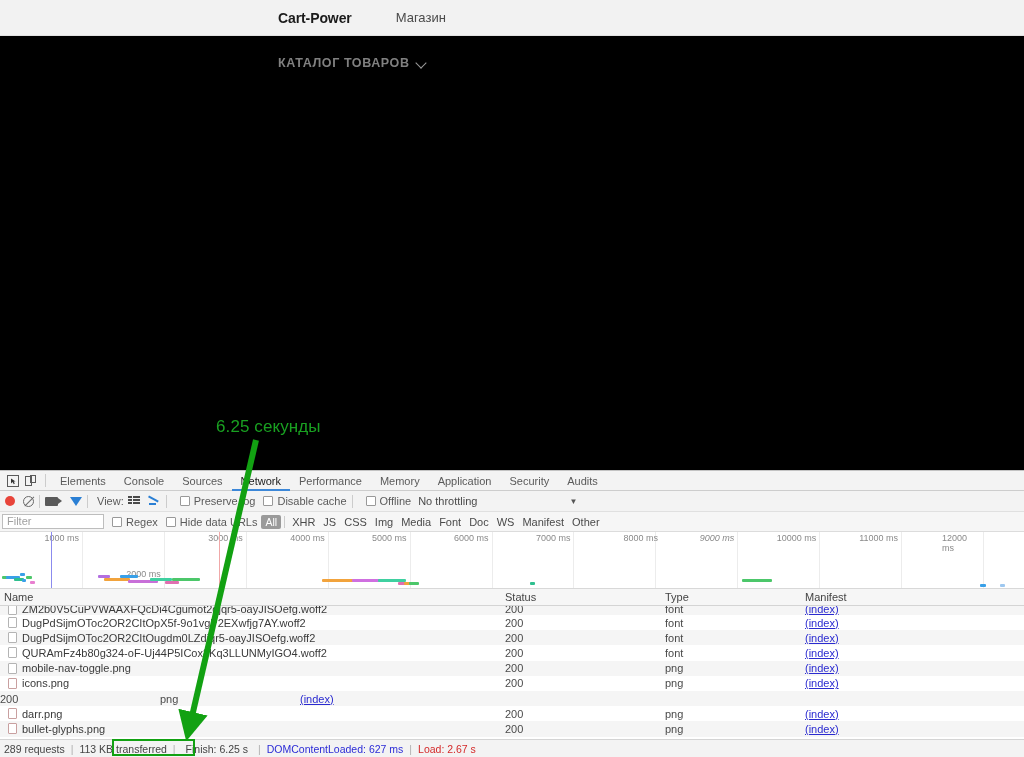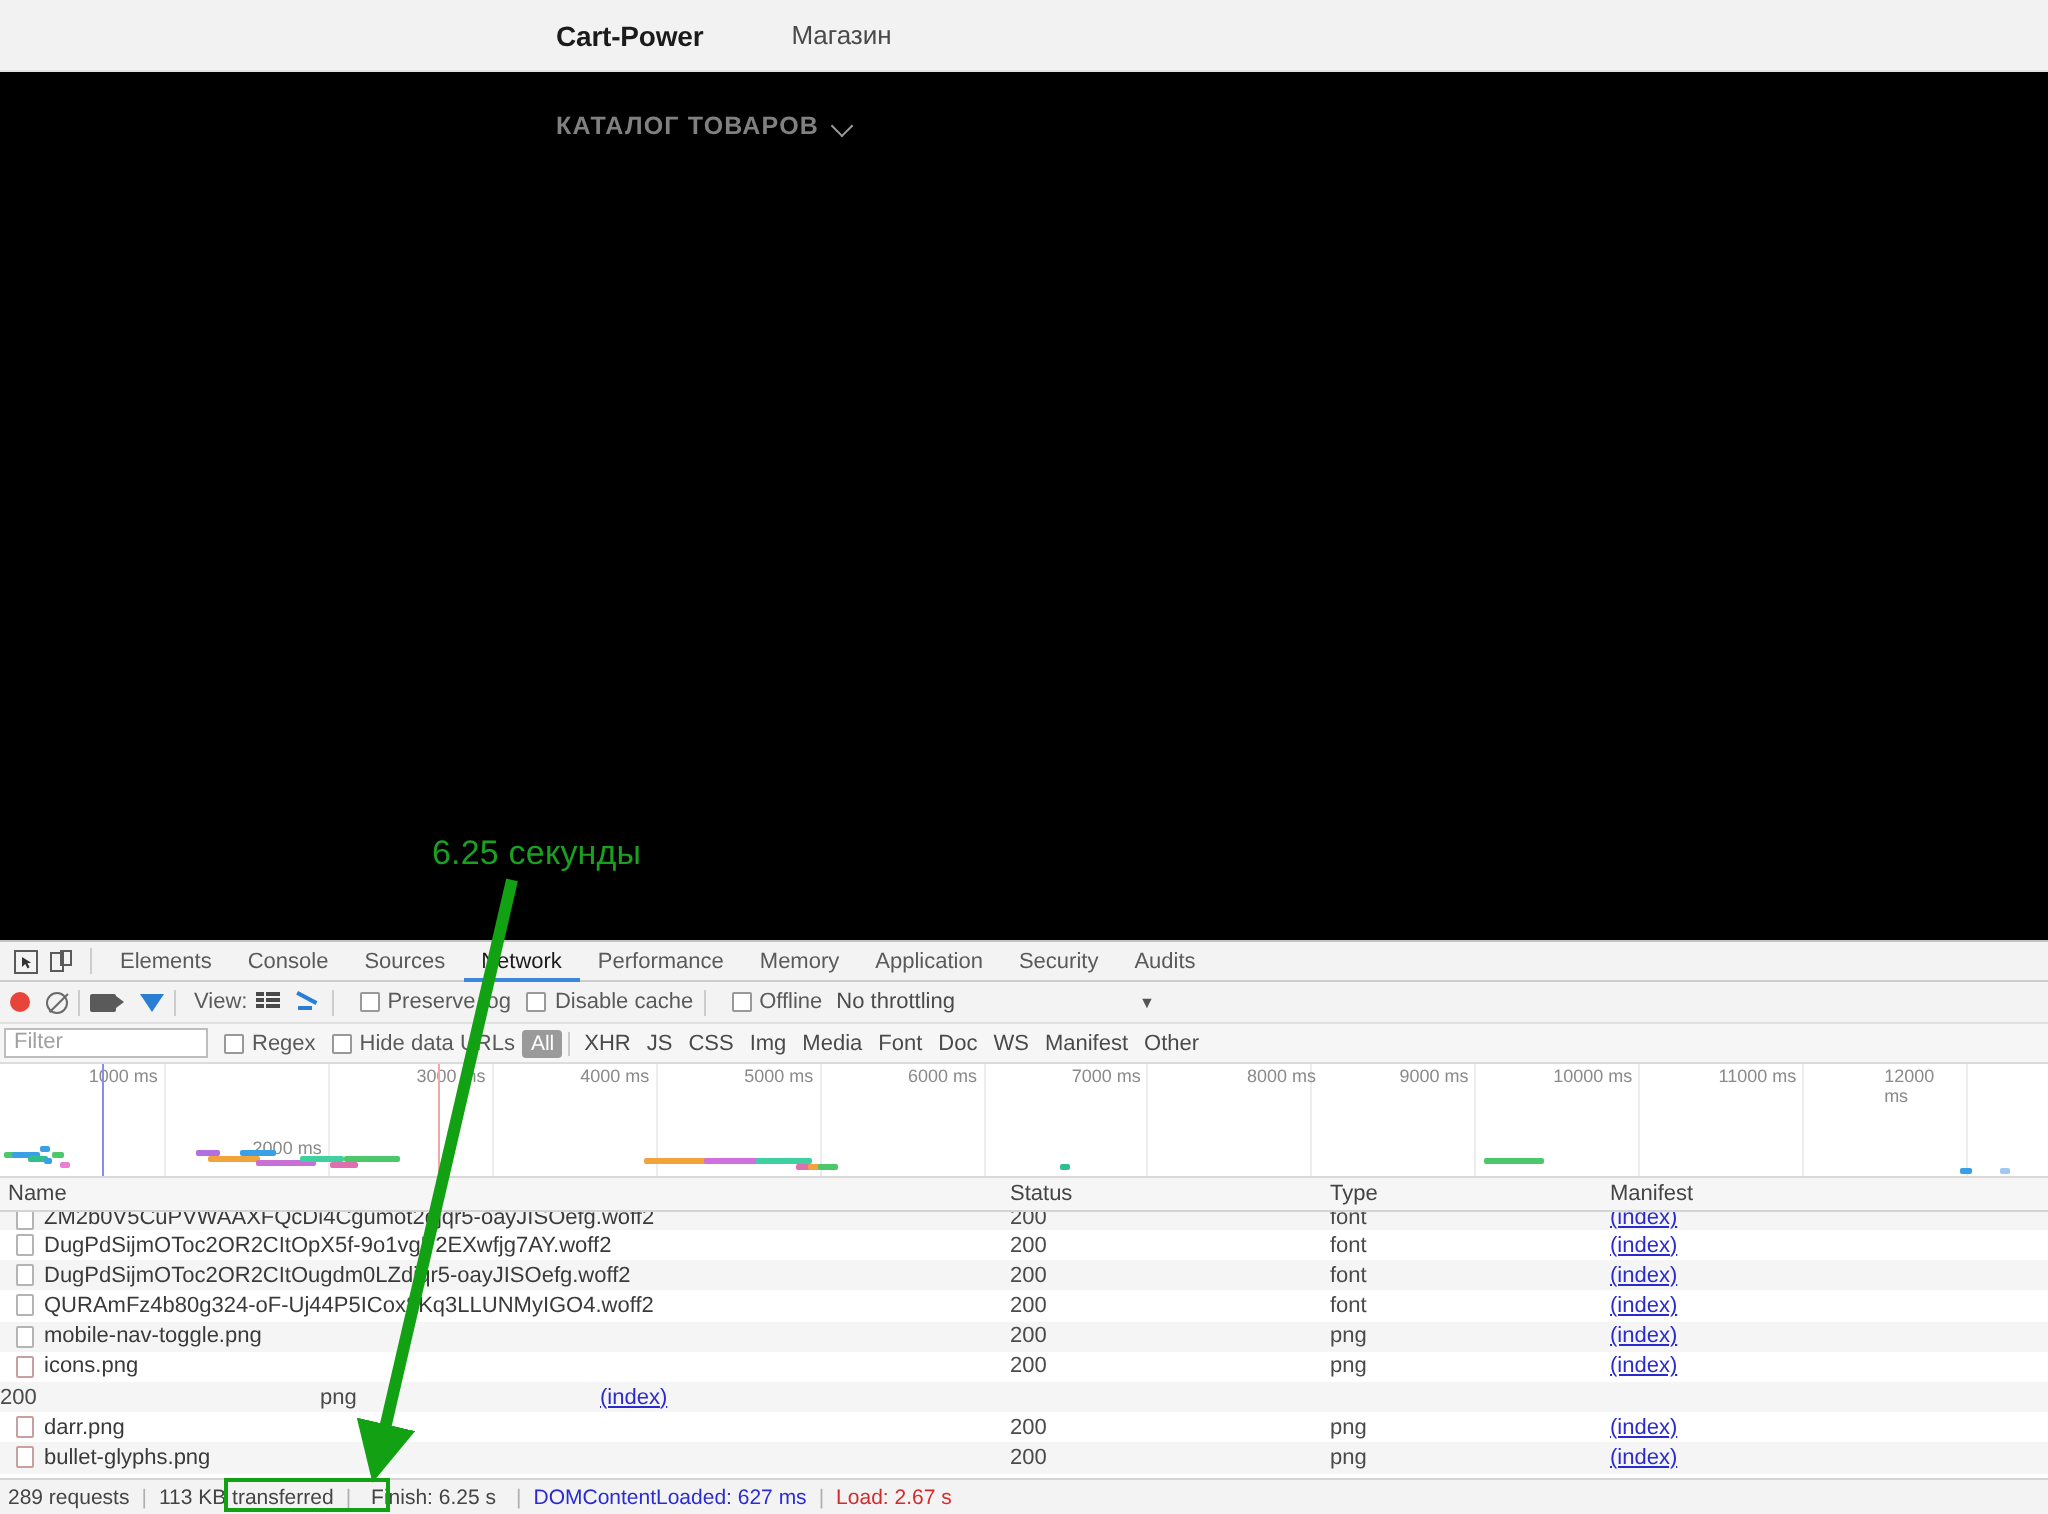--- a/index.html
+++ b/index.html
@@ -318,21 +318,21 @@
       <div class="ov-tick-lbl" style="left: 327.68px;">4000 ms</div>
       <div class="ov-tick" style="left: 409.6px;"></div>
       <div class="ov-tick-lbl" style="left: 409.6px;">5000 ms</div>
       <div class="ov-tick" style="left: 491.52px;"></div>
       <div class="ov-tick-lbl" style="left: 491.52px;">6000 ms</div>
       <div class="ov-tick" style="left: 573.44px;"></div>
       <div class="ov-tick-lbl" style="left: 573.44px;">7000 ms</div>
       <div class="ov-tick" style="left: 655.36px;"></div>
       <div class="ov-tick-lbl" style="left: 661px;">8000 ms</div>
       <div class="ov-tick" style="left: 737.28px;"></div>
-      <div class="ov-tick-lbl" style="left: 737.28px;">9000 ms</div>
+      <div class="ov-tick-lbl" style="left: 737.28px; font-style: italic;">9000 ms</div>
       <div class="ov-tick" style="left: 819.2px;"></div>
       <div class="ov-tick-lbl" style="left: 819.2px;">10000 ms</div>
       <div class="ov-tick" style="left: 901.12px;"></div>
       <div class="ov-tick-lbl" style="left: 901.12px;">11000 ms</div>
       <div class="ov-tick" style="left: 983.04px;"></div>
       <div class="ov-tick-lbl" style="left: 983.04px;">12000 ms</div>
       <div class="bar" style="left: 2px; top: 44px; width: 8px; background: rgb(76, 199, 106);"></div>
       <div class="bar" style="left: 6px; top: 44px; width: 14px; background: rgb(57, 160, 232);"></div>
       <div class="bar" style="left: 14px; top: 46px; width: 10px; background: rgb(47, 191, 143);"></div>
       <div class="bar" style="left: 20px; top: 41px; width: 5px; background: rgb(57, 160, 232);"></div>

